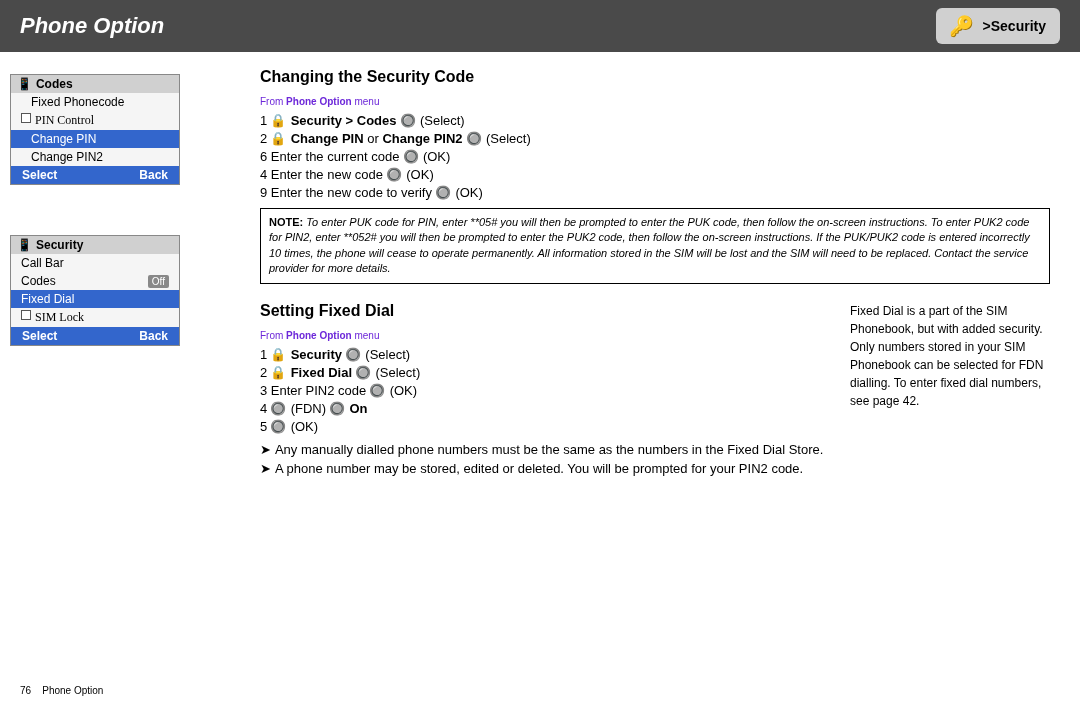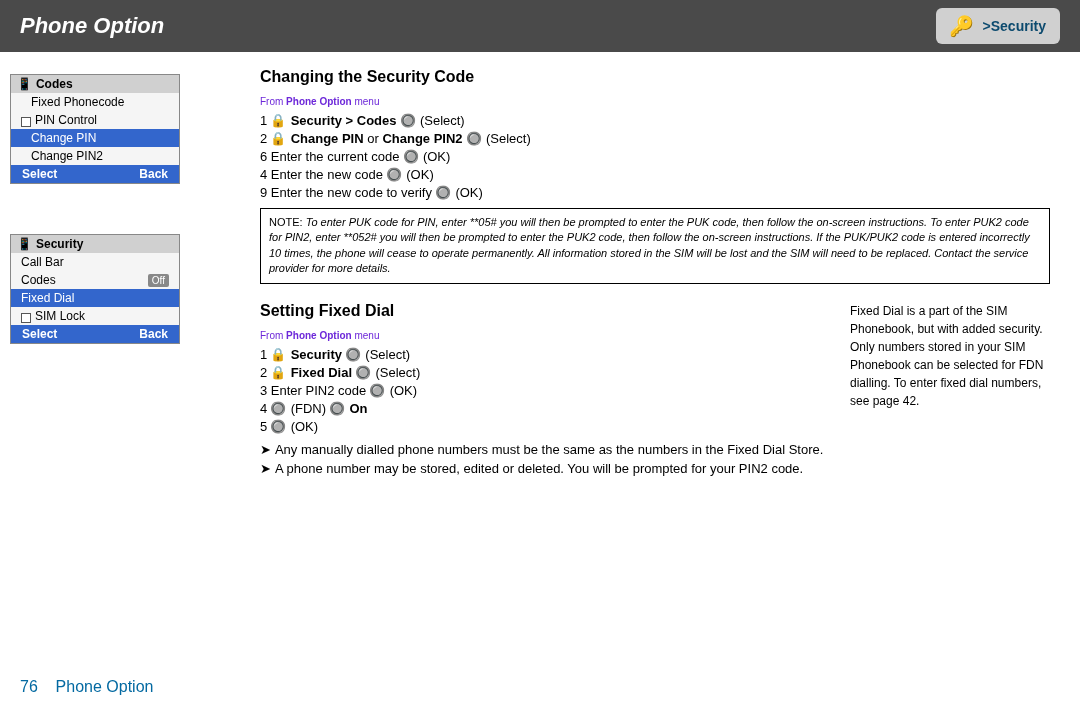--- a/index.html
+++ b/index.html
@@ -35,21 +35,21 @@
       display: flex;
       align-items: center;
       gap: 8px;
     }
     .header-badge-icon {
       font-size: 20px;
     }
     .header-badge-text {
       font-weight: bold;
       font-size: 14px;
-      color: #0c4a6e;
+      color: #000000;
     }
 
     
     .main {
       display: flex;
       height: calc(706px - 52px);
     }
 
     
     .left-area {
@@ -77,22 +77,23 @@
     }
     .menu-box-item {
       padding: 2px 10px;
       color: #000;
     }
     .menu-box-item.indent {
       padding-left: 20px;
     }
     .menu-box-item.checkbox {
       display: flex;
-      align-items: flex-end;
+      align-items: flex-start;
       gap: 4px;
+      font-family: Liberation Serif, serif;
     }
     .menu-box-item.highlighted {
       background: #3366cc;
       color: #ffffff;
     }
     .menu-box-item.with-badge {
       display: flex;
       justify-content: space-between;
       align-items: center;
     }
@@ -159,21 +160,21 @@
       border: 1px solid #000;
       padding: 6px 8px;
       margin: 8px 0 18px 0;
       font-size: 11px;
       font-style: italic;
       color: #000;
       line-height: 1.4;
     }
     .note-box strong {
       font-style: normal;
-      font-weight: normal;
+      font-weight: bold;
     }
 
     
     .fixed-dial-area {
       display: flex;
       gap: 7px;
     }
     .fixed-dial-content {
       flex: 1;
     }
@@ -196,22 +197,22 @@
     .arrow {
       color: #000;
       font-size: 13px;
     }
 
     
     .page-footer {
       position: absolute;
       bottom: 10px;
       left: 20px;
-      font-size: 16px;
-      color: #0369a1;
+      font-size: 10px;
+      color: #000000;
     }
 
     
     .menu-box-sec-header {
       background: #d0d0d0;
       padding: 2px 6px;
       font-weight: bold;
       display: flex;
       align-items: center;
       gap: 4px;

